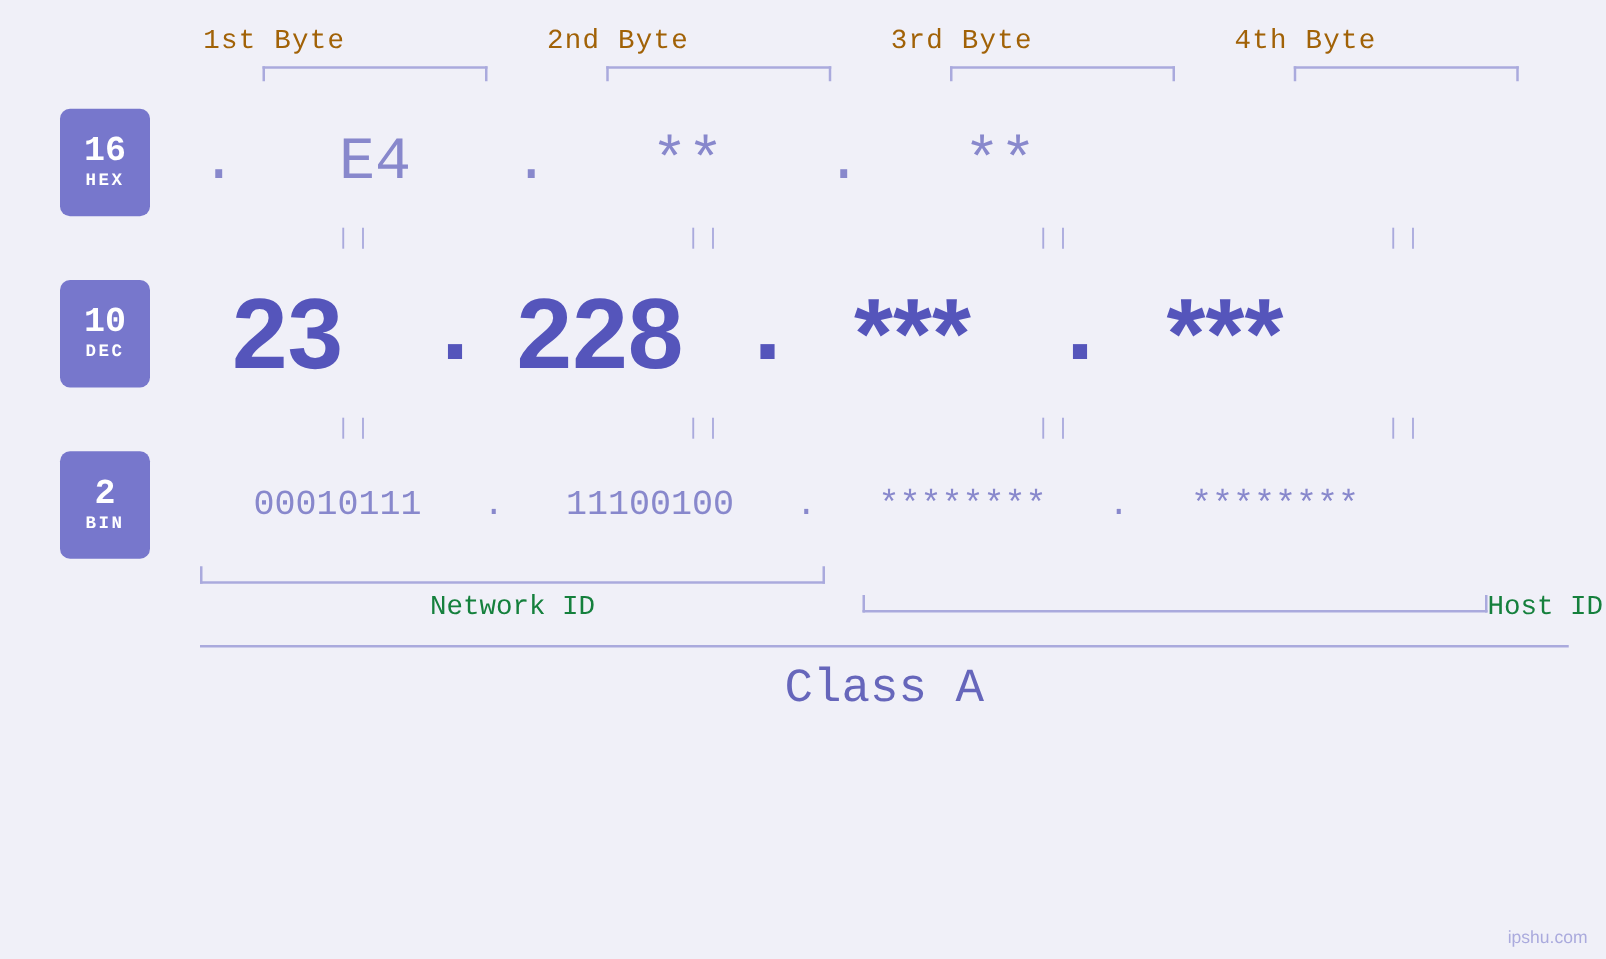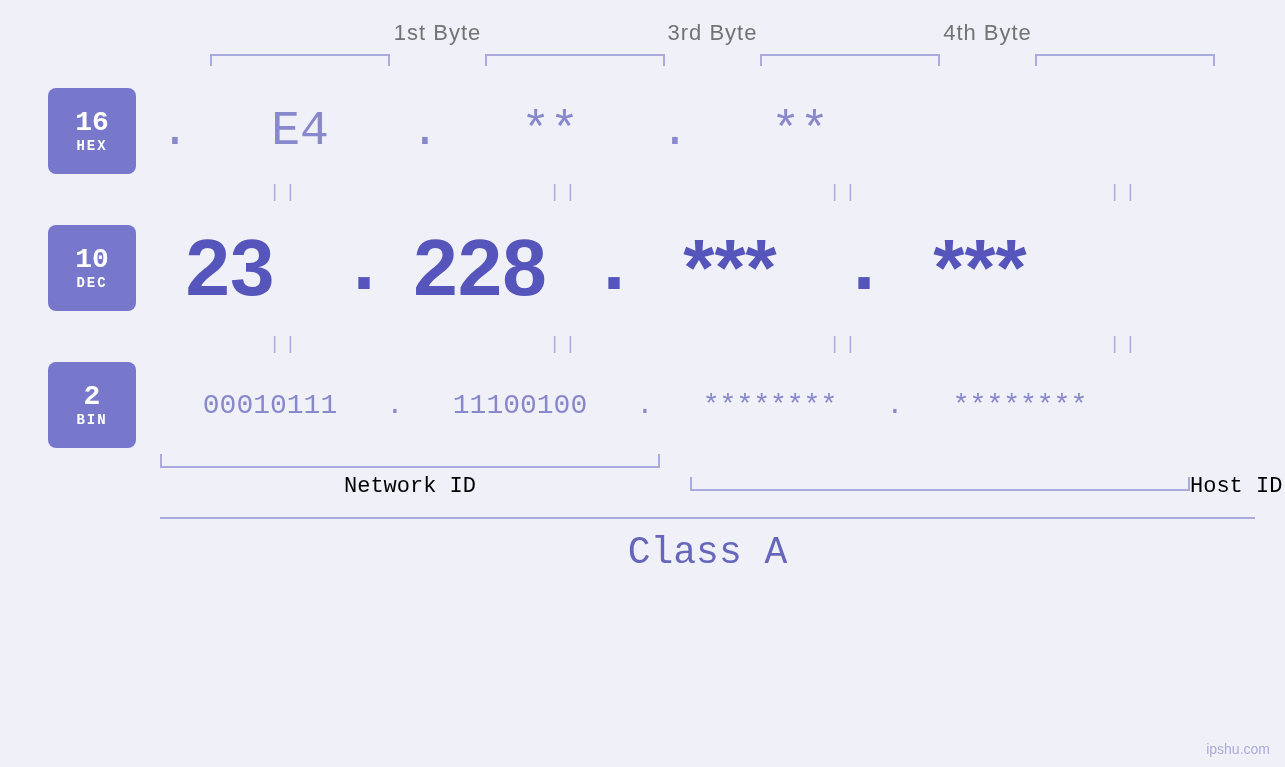--- a/index.html
+++ b/index.html
@@ -31,24 +31,23 @@
     .byte-headers {
       display: flex;
       justify-content: center;
       width: 100%;
       padding-left: 140px;
       margin-bottom: 8px;
     }
 
     .byte-header {
       width: 275px;
-      text-align: center;
-      color: #737373;
+      color: #a16207;
       font-size: 22px;
-      font-family: Liberation Sans, sans-serif;
+      font-family: Liberation Mono, monospace;
       letter-spacing: 1px;
     }
 
     
     .bracket-row {
       display: flex;
       justify-content: center;
       width: 100%;
       padding-left: 140px;
       margin-bottom: 20px;
@@ -65,21 +64,21 @@
       height: 12px;
       border-top: 2px solid #aaaadd;
       border-left: 2px solid #aaaadd;
       border-right: 2px solid #aaaadd;
     }
 
     
     .base-label {
       position: absolute;
       left: 48px;
-      width: 88px;
+      width: 72px;
       height: 86px;
       background-color: #7777cc;
       border-radius: 8px;
       display: flex;
       flex-direction: column;
       align-items: center;
       justify-content: center;
       color: white;
       font-weight: bold;
     }
@@ -128,21 +127,21 @@
     }
 
     .bin-dot {
       font-size: 28px;
       color: #8888cc;
     }
 
     .bracket-label {
       font-family: 'Courier New', Courier, monospace;
       font-size: 22px;
-      color: #000000;
+      color: #15803d;
       text-align: center;
       margin-top: 8px;
     }
 
     .class-label {
       font-family: 'Courier New', Courier, monospace;
       font-size: 38px;
       color: #6666bb;
       text-align: right;
       width: 1095px;
@@ -158,20 +157,21 @@
       color: #aaaadd;
     }
   </style>
 </head>
 <body>
 
 <div class="container">
 
   <div class="byte-headers">
     <div class="byte-header">1st Byte</div>
+    <div class="byte-header">2nd Byte</div>
     <div class="byte-header">3rd Byte</div>
     <div class="byte-header">4th Byte</div>
   </div>
 
   <div class="bracket-row">
     <div class="bracket-cell">
         <div class="bracket"></div>
       </div>
     <div class="bracket-cell">
         <div class="bracket"></div>

